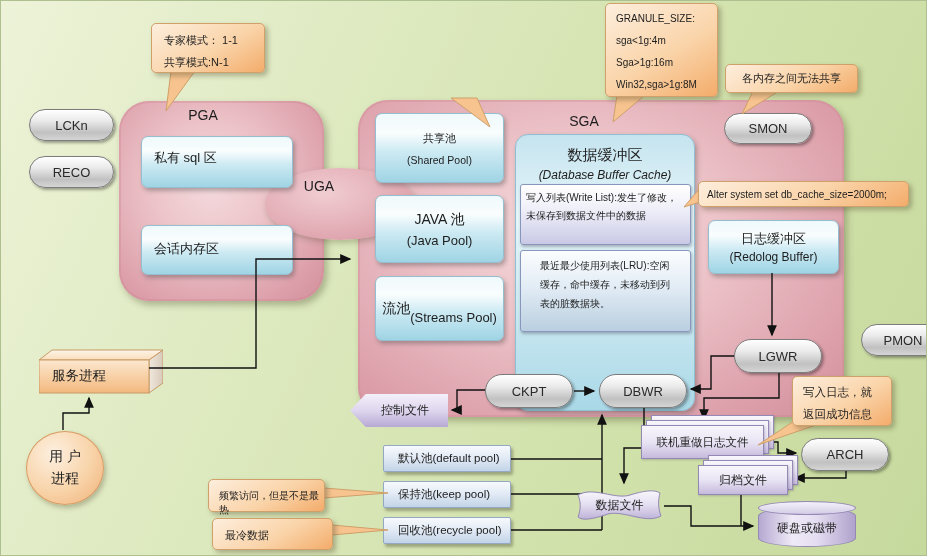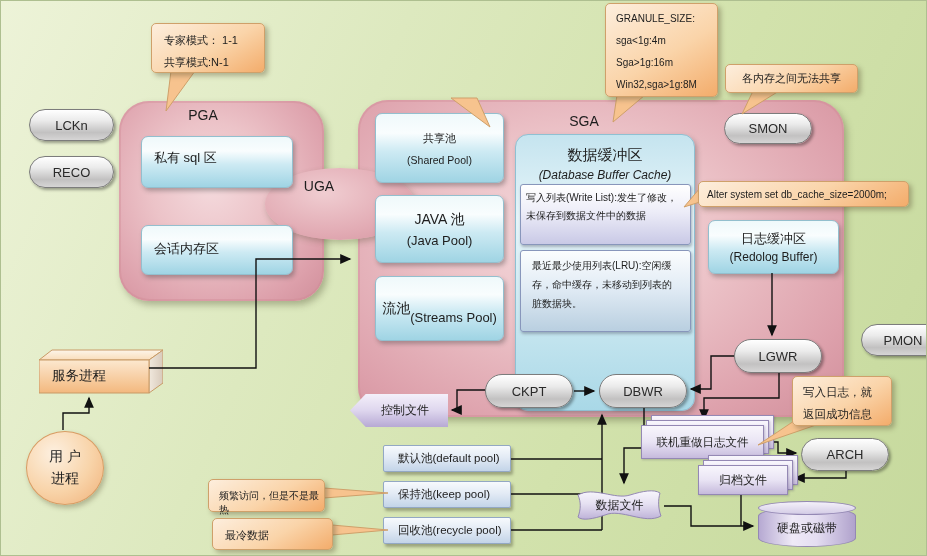--- a/index.html
+++ b/index.html
@@ -98,21 +98,21 @@
   </div>
 
   <div class="abs cyanpanel" style="left:514px;top:133px;width:178px;height:275px;z-index:3;">
     <div class="lbl" style="left:0;top:11px;width:100%;text-align:center;font-size:15px;">数据缓冲区</div>
     <div class="lbl" style="left:0;top:33px;width:100%;text-align:center;font-size:12px;font-style:italic;">(Database Buffer Cache)</div>
   </div>
   <div class="abs periwinkle" style="left:519px;top:183px;width:169px;height:59px;z-index:4;">
     <div style="padding:4px 5px;font-size:10px;line-height:1.75;">写入列表(Write List):发生了修改，未保存到数据文件中的数据</div>
   </div>
   <div class="abs periwinkle2" style="left:519px;top:249px;width:169px;height:80px;z-index:4;">
-    <div style="padding:5px 11px;font-size:10px;line-height:1.9;">最近最少使用列表(LRU):空闲缓存，命中缓存，未移动到列表的脏数据块。</div>
+    <div style="padding:5px 19px;font-size:10px;line-height:1.9;">最近最少使用列表(LRU):空闲缓存，命中缓存，未移动到列表的脏数据块。</div>
   </div>
 
   <div class="abs cyan ctr" style="left:707px;top:219px;width:129px;height:52px;z-index:4;flex-direction:column;">
     <div style="font-size:13px;">日志缓冲区</div>
     <div style="font-size:12px;margin-top:2px;">(Redolog Buffer)</div>
   </div>
 
   <div class="abs pill" style="left:28px;top:108px;width:85px;height:32px;z-index:4;">LCKn</div>
   <div class="abs pill" style="left:28px;top:155px;width:85px;height:32px;z-index:4;">RECO</div>
   <div class="abs pill" style="left:723px;top:112px;width:88px;height:31px;z-index:4;">SMON</div>

